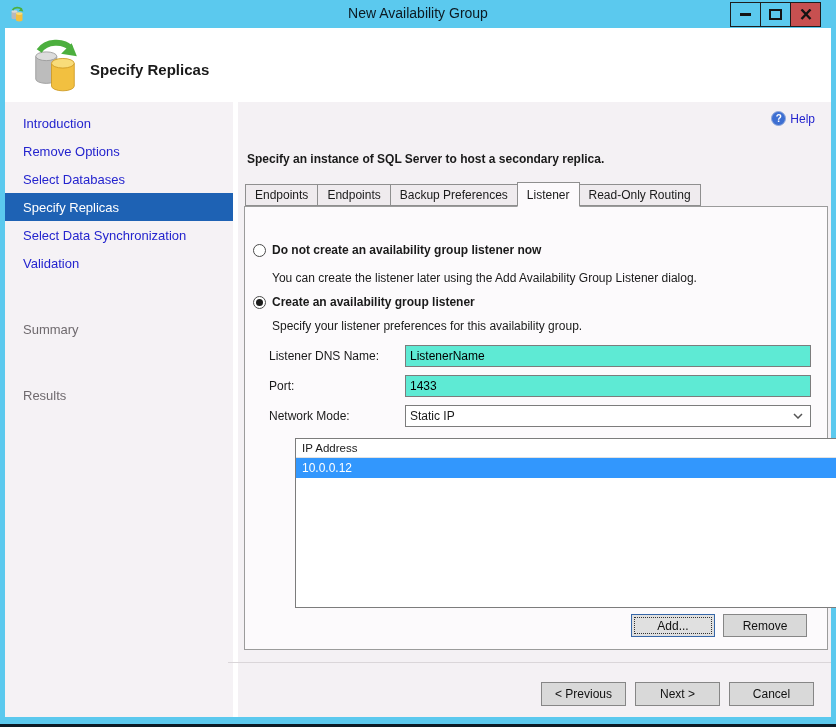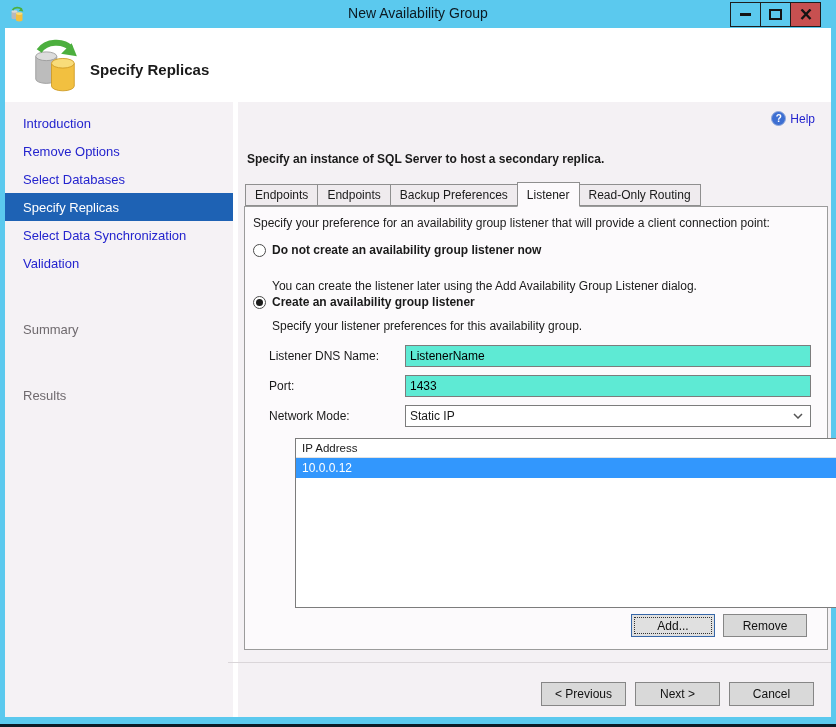--- a/index.html
+++ b/index.html
@@ -164,25 +164,24 @@
 
     <div class="tabs">
       <div class="tab">Endpoints</div>
       <div class="tab">Endpoints</div>
       <div class="tab">Backup Preferences</div>
       <div class="tab active">Listener</div>
       <div class="tab">Read-Only Routing</div>
     </div>
 
     <div class="groupbox">
-      <div class="gb-intro">Specify your preference for an availability group listener that will provide a client connection point:</div>
 
       <span class="radio" style="left:8px;top:37px;"></span>
       <span class="opt-label" style="top:36px;">Do not create an availability group listener now</span>
-      <div class="opt-desc" style="top:72px;">You can create the listener later using the Add Availability Group Listener dialog.</div>
+      <div class="opt-desc" style="top:64px;">You can create the listener later using the Add Availability Group Listener dialog.</div>
 
       <span class="radio selected" style="left:8px;top:89px;"></span>
       <span class="opt-label" style="top:88px;">Create an availability group listener</span>
       <div class="opt-desc" style="top:112px;">Specify your listener preferences for this availability group.</div>
 
       <div class="field" style="top:138px;">
         <label>Listener DNS Name:</label>
         <input class="textbox" type="text" value="ListenerName" style="">
       </div>
       <div class="field" style="top:168px;">

